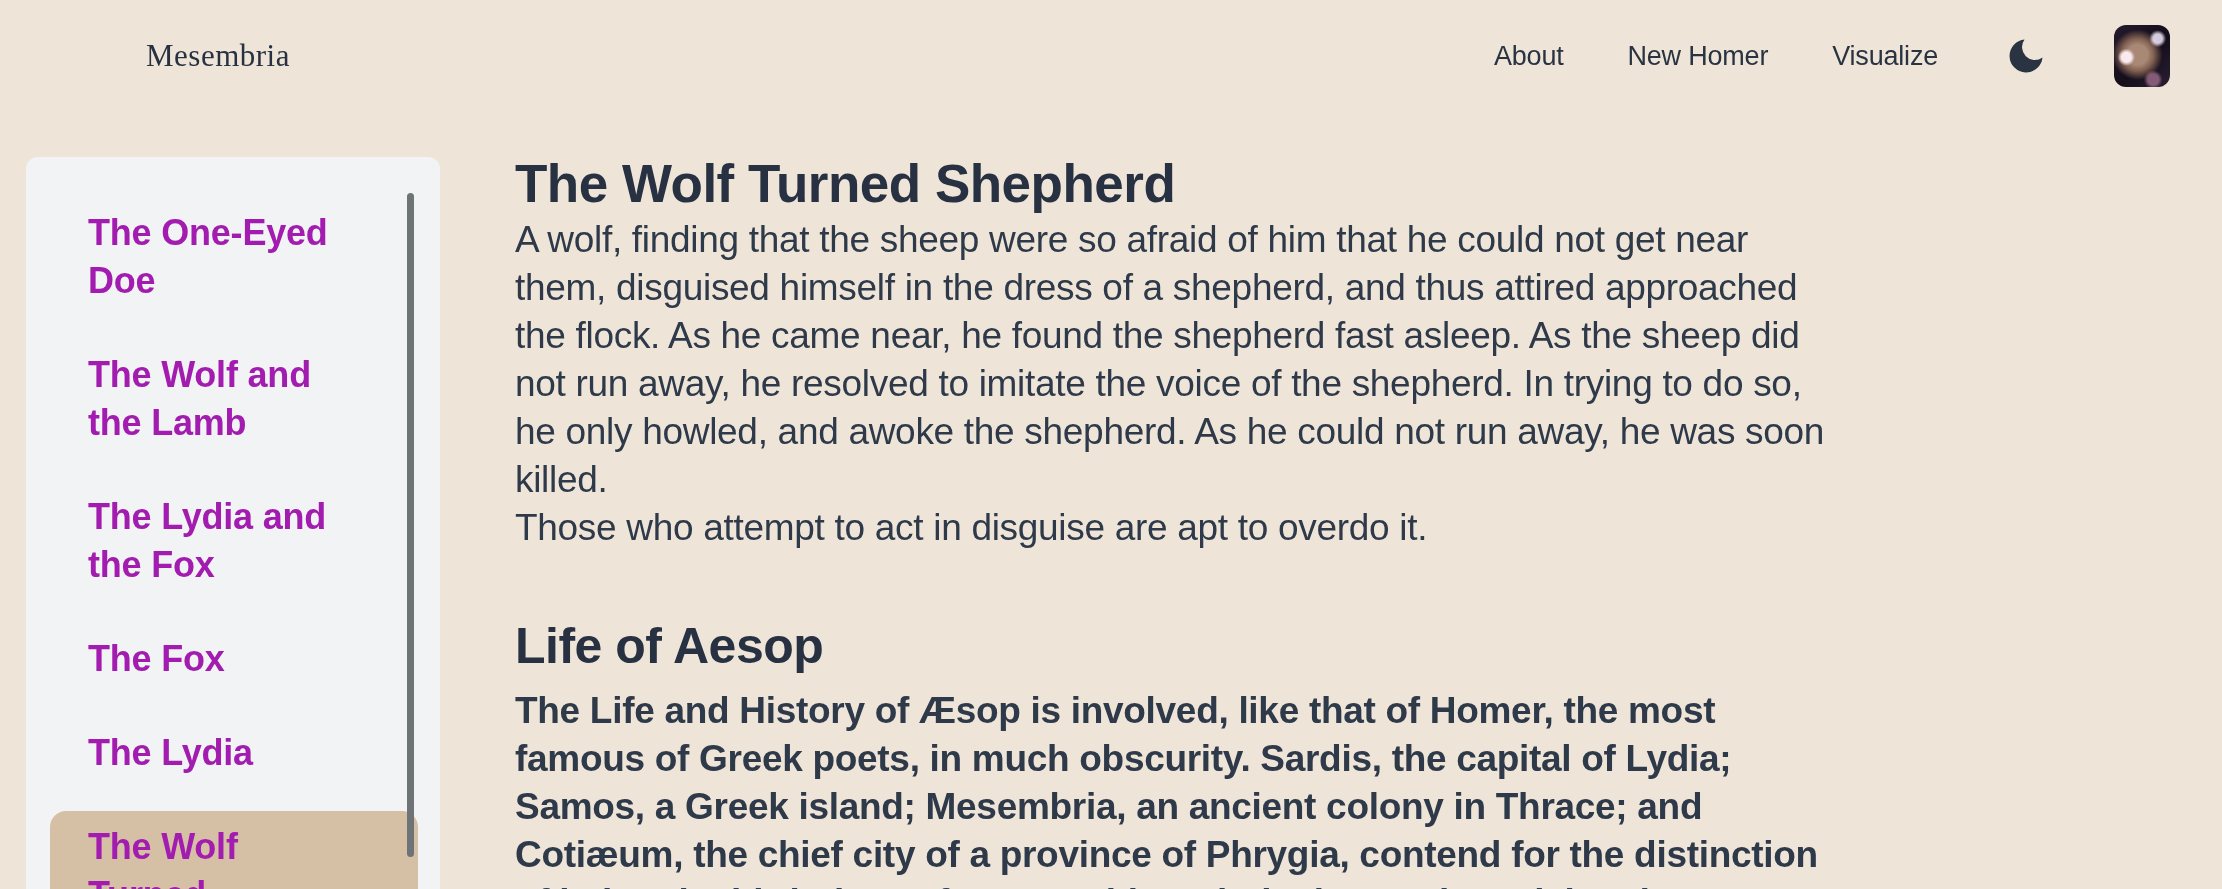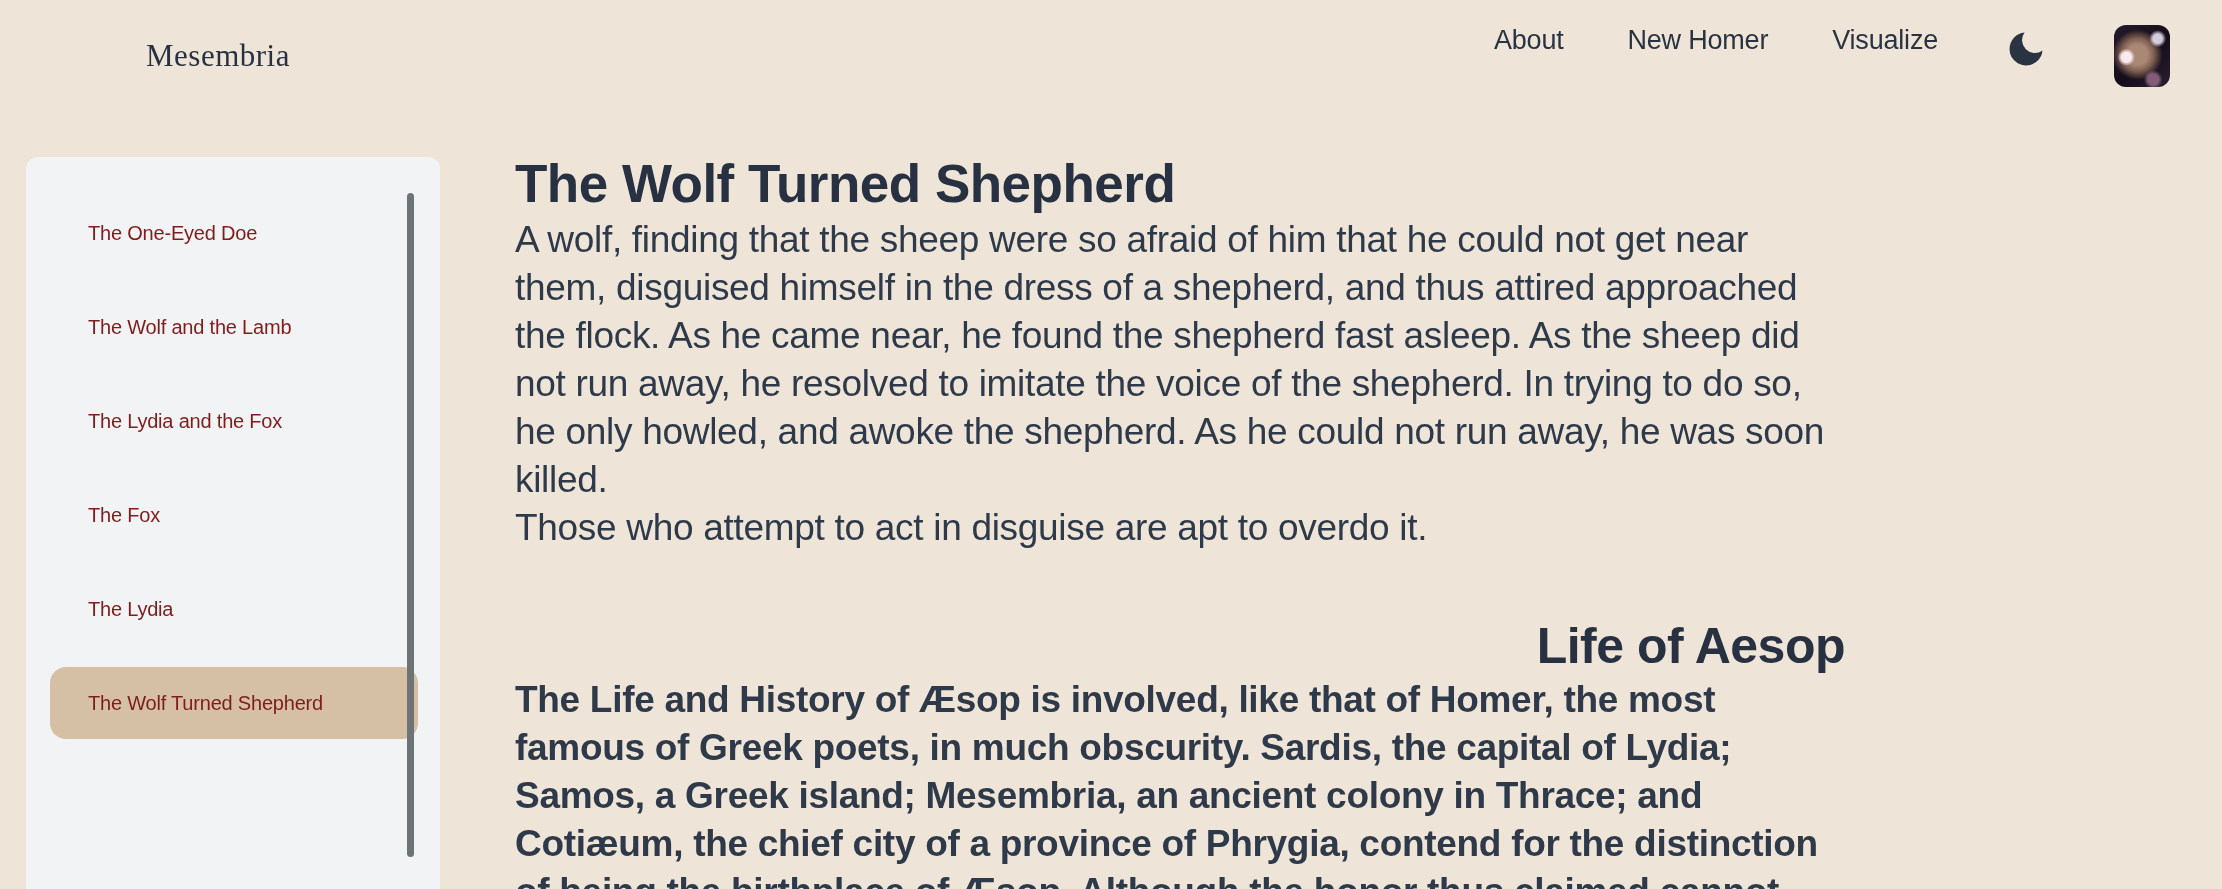--- a/index.html
+++ b/index.html
@@ -29,21 +29,21 @@
   .logo {
     font-family: "Liberation Serif", serif;
     font-size: 31px;
     color: #273142;
     letter-spacing: 0.5px;
     cursor: pointer;
   }
   nav {
     margin-left: auto;
     display: flex;
-    align-items: flex-start;
+    align-items: center;
     gap: 64px;
   }
   .nav-link {
     font-size: 27px;
     color: #2a3342;
     letter-spacing: -0.2px;
     cursor: pointer;
     text-decoration: none;
   }
   .theme-toggle {
@@ -85,25 +85,26 @@
   }
   .note-list {
     list-style: none;
     margin: 0;
     padding: 40px 22px 0 24px;
   }
   .note-item {
     padding: 12px 14px 12px 38px;
     margin-bottom: 22px;
     border-radius: 16px;
-    font-size: 20px;
+    font-size: 36px;
     line-height: 48px;
-    color: #7f1d1d;
+    color: #a21caf;
     letter-spacing: -0.2px;
     cursor: pointer;
+    font-weight: bold;
   }
   .note-item span {
     display: inline-block;
     max-width: 265px;
   }
   .note-item.selected { background: #d6c0a5; }
   .scroll-thumb {
     position: absolute;
     top: 36px;
     right: 26px;
@@ -138,27 +139,26 @@
     margin: 0;
     font-size: 37px;
     line-height: 48px;
     color: #2e3949;
     letter-spacing: -0.3px;
     max-width: 1315px;
   }
   .note-body { margin-top: 28px; }
   .note-moral { margin-top: 18px; }
   .content h2 {
-    margin: 64px 0 0 0;
+    margin: 64px 0 11px 0;
     font-size: 50px;
     line-height: 60px;
     font-weight: bold;
     color: #273142;
     letter-spacing: -0.5px;
-    text-align: right;
   }
   .section-body { margin-top: 38px; font-weight: bold; }
 </style>
 </head>
 <body>
 
 <div class="app">
 
   <header>
     <div class="logo">Mesembria</div>

